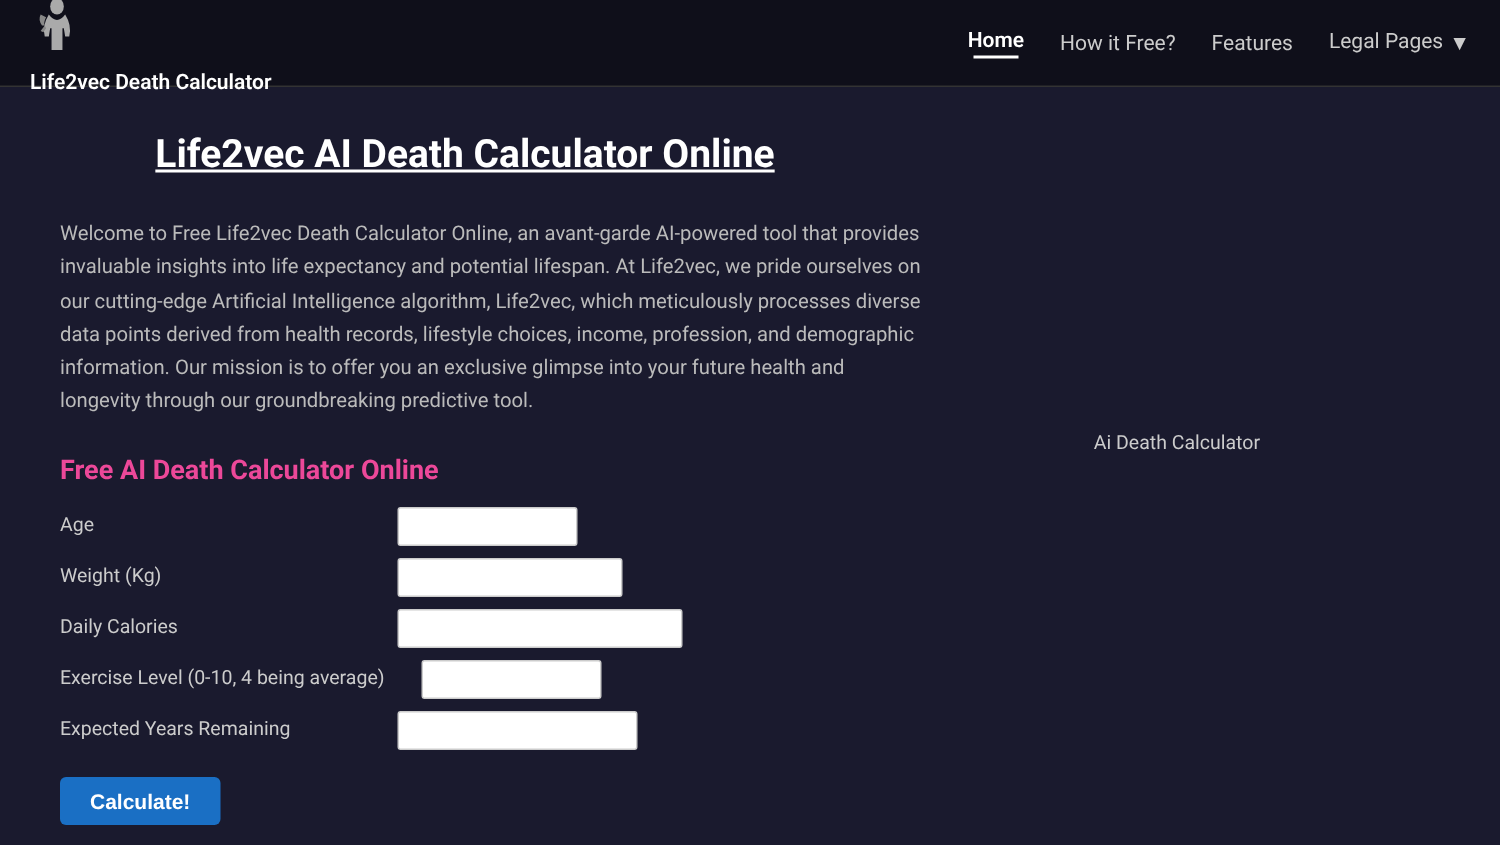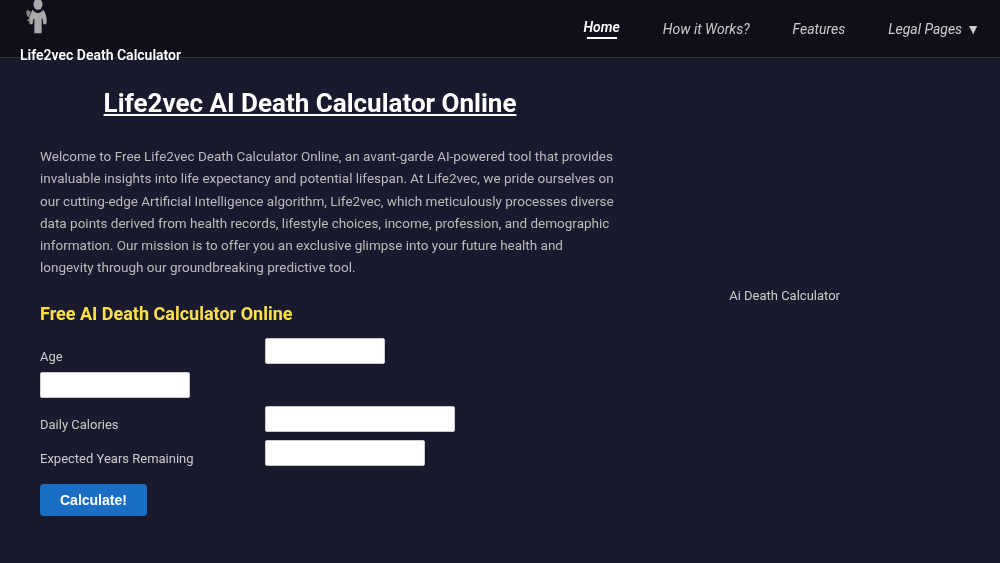--- a/index.html
+++ b/index.html
@@ -39,22 +39,21 @@
       height: 40px;
     }
     .nav-brand-text {
       color: #fff;
       font-size: 14px;
       font-weight: 600;
     }
     .nav-links {
       display: flex;
       align-items: center;
-      gap: 43px;
-      font-style: italic;
+      gap: 24px;
     }
     .nav-link {
       color: #ccc;
       text-decoration: none;
       font-size: 14px;
       cursor: pointer;
     }
     .nav-link.active {
       color: #fff;
       font-weight: 600;
@@ -114,26 +113,26 @@
       line-height: 1.65;
       color: #bbb;
       margin-bottom: 24px;
       margin-top: 27px;
     }
 
     
     .form-section-title {
       font-size: 18px;
       font-weight: 700;
-      color: #fde047;
+      color: #ec4899;
       margin-bottom: 14px;
     }
     .form-row {
       display: flex;
-      align-items: flex-end;
+      align-items: center;
       margin-bottom: 8px;
       gap: 25px;
     }
     .form-label {
       color: #ccc;
       font-size: 13px;
       min-width: 200px;
     }
     .form-input {
       background: #fff;
@@ -184,21 +183,21 @@
         <path d="M5 22 L2 26 L4 27 L6 24Z" fill="#888"></path>
       </svg>
     </div>
     <span class="nav-brand-text">Life2vec Death Calculator</span>
   </div>
   <div class="nav-links">
     <div class="nav-underline">
       <a class="nav-link active">Home</a>
       <div class="nav-underline-bar"></div>
     </div>
-    <a class="nav-link">How it Works?</a>
+    <a class="nav-link">How it Free?</a>
     <a class="nav-link">Features</a>
     <span class="nav-link-dropdown">
       <span>Legal Pages</span>
       <span>▼</span>
     </span>
   </div>
 </nav>
 
 <div class="main-content">
   <div class="left-col">
@@ -213,32 +212,37 @@
     <h2 class="form-section-title">Free AI Death Calculator Online</h2>
 
     
     <div class="form-row">
       <label class="form-label">Age</label>
       <input class="form-input input-age" type="text" value="" style="">
     </div>
 
     
     <div class="form-row">
+      <label class="form-label">Weight (Kg)</label>
       <input class="form-input input-weight" type="text" value="" style="">
     </div>
 
     
 
     
     <div class="form-row">
       <label class="form-label">Daily Calories</label>
       <input class="form-input input-calories" type="text" value="" style="">
     </div>
 
     
+    <div class="form-row">
+      <label class="form-label">Exercise Level (0-10, 4 being average)</label>
+      <input class="form-input input-exercise" type="text" value="" style="">
+    </div>
 
     
     <div class="form-row">
       <label class="form-label">Expected Years Remaining</label>
       <input class="form-input input-expected" type="text" value="" style="">
     </div>
 
     
     <button class="calculate-btn">Calculate!</button>
 

